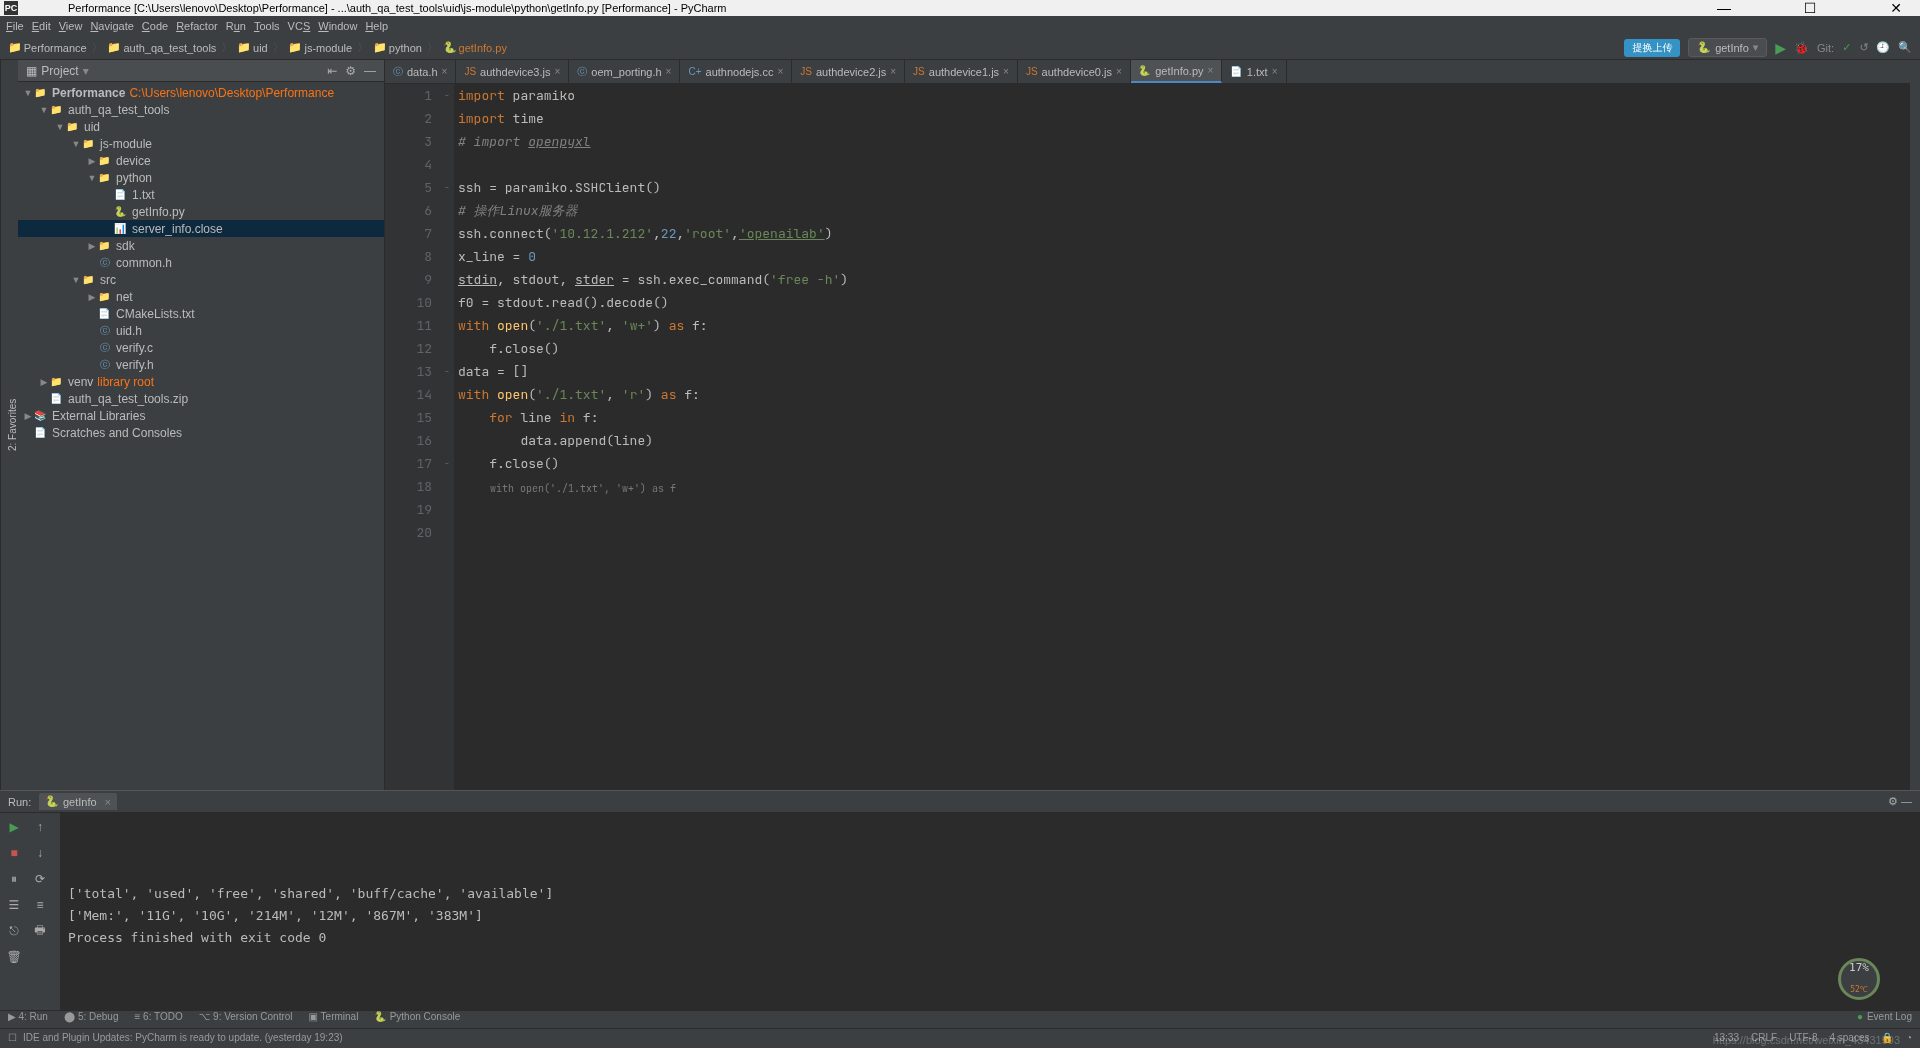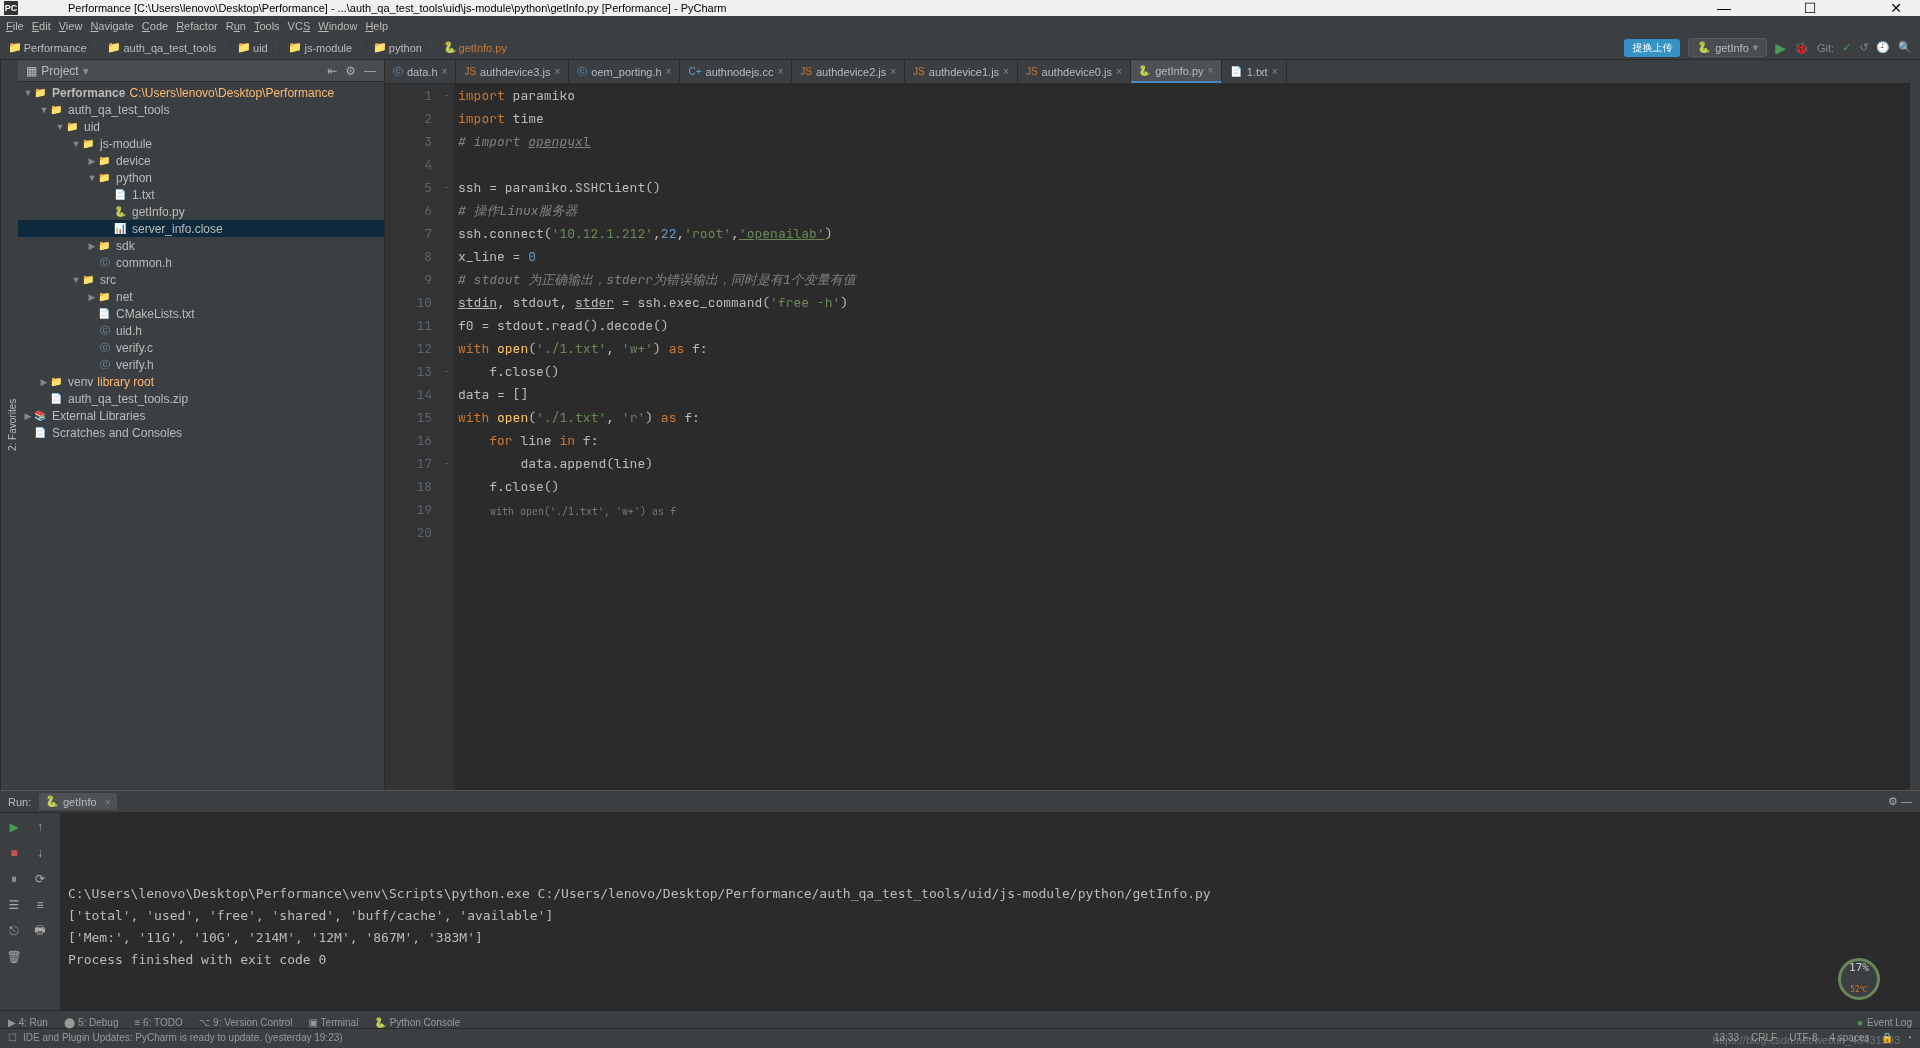--- a/index.html
+++ b/index.html
@@ -33,21 +33,21 @@
 .tree { flex: 1; overflow: auto; padding: 2px 0; font-size: 12px; }
 .tree-row { height: 17px; display: flex; align-items: center; padding-right: 8px; cursor: pointer; white-space: nowrap; }
 .tree-row.sel { background: #0d293e; }
 .tree-row .arrw { width: 12px; text-align: center; color: #888; font-size: 9px; }
 .tree-row .fic { width: 14px; margin-right: 4px; display: inline-flex; align-items: center; justify-content: center; font-size: 10px; }
 .tree-row .fic.dir { color: #9aa7b0; }
 .tree-row .fic.py { color: #cc7832; }
 .tree-row .fic.txt { color: #aaa; }
 .tree-row .fic.xls { color: #6a8759; }
 .tree-row .fic.c { color: #6897bb; }
-.tree-row .muted { color: #fdba74; margin-left: 4px; }
+.tree-row .muted { color: #f97316; margin-left: 4px; }
 .editor-area { flex: 1; display: flex; flex-direction: column; background: #2b2b2b; }
 .tabs { height: 24px; display: flex; align-items: stretch; background: #3c3f41; border-bottom: 1px solid #2b2b2b; overflow: hidden; }
 .tab { display: flex; align-items: center; padding: 0 8px; gap: 4px; border-right: 1px solid #2b2b2b; cursor: pointer; font-size: 11px; }
 .tab.active { background: #4e5254; border-bottom: 2px solid #4a88c7; }
 .tab .tx { color: #888; font-size: 10px; }
 .tab .fic { font-size: 10px; }
 .editor { flex: 1; display: flex; font-family: "JetBrains Mono", Consolas, monospace; font-size: 13px; line-height: 23px; overflow: hidden; }
 .gutter { width: 55px; background: #313335; color: #606366; text-align: right; padding: 0 8px 0 0; }
 .gutter div { height: 23px; }
 .fold { width: 14px; background: #313335; color: #606366; font-size: 10px; }
@@ -64,21 +64,21 @@
 .rightgutter { width: 10px; background: #3c3f41; }
 .bottom-panel { height: 220px; background: #2b2b2b; border-top: 1px solid #555; display: flex; flex-direction: column; }
 .bp-hdr { height: 22px; background: #3c3f41; display: flex; align-items: center; padding: 0 8px; font-size: 11px; border-bottom: 1px solid #2b2b2b; }
 .bp-hdr .tab2 { display: flex; align-items: center; gap: 4px; padding: 2px 6px; background: #4e5254; border-radius: 2px 2px 0 0; margin-left: 8px; }
 .bp-hdr .spacer { flex: 1; }
 .bp-body { flex: 1; display: flex; }
 .bp-tools { width: 60px; background: #3c3f41; display: flex; flex-wrap: wrap; align-content: flex-start; padding: 4px; gap: 6px; }
 .bp-tools span { width: 20px; height: 20px; display: inline-flex; align-items: center; justify-content: center; cursor: pointer; color: #aaa; font-size: 12px; }
 .console { flex: 1; font-family: Consolas, monospace; font-size: 13px; line-height: 22px; padding: 4px 8px; color: #bbb; white-space: pre; overflow: hidden; position: relative; }
 .perf-badge { position: absolute; right: 40px; bottom: 10px; width: 42px; height: 42px; border: 3px solid #6a8759; border-radius: 50%; background: #3c3f41; display: flex; flex-direction: column; align-items: center; justify-content: center; font-size: 11px; color: #ccc; }
-.toolstrip { height: 18px; background: #3c3f41; display: flex; align-items: flex-end; padding: 0 8px; gap: 16px; font-size: 10px; color: #999; border-top: 1px solid #2b2b2b; }
+.toolstrip { height: 18px; background: #3c3f41; display: flex; align-items: flex-start; padding: 0 8px; gap: 16px; font-size: 10px; color: #999; border-top: 1px solid #2b2b2b; }
 .toolstrip .ts-item { display: flex; align-items: center; gap: 4px; cursor: pointer; }
 .toolstrip .spacer { flex: 1; }
 .statusbar { height: 18px; background: #3c3f41; display: flex; align-items: center; padding: 0 8px; font-size: 10px; color: #999; border-top: 1px solid #2b2b2b; }
 .statusbar .spacer { flex: 1; }
 .statusbar .sb-item { margin-left: 12px; }
 .statusbar .lock { color: #888; }
 .wm { position: absolute; right: 20px; bottom: 2px; color: rgba(255,255,255,.25); font-size: 11px; }
 </style>
 </head>
 <body>
@@ -364,21 +364,20 @@
         </div>
       <div class="code" id="code">
           <div class="ln"><span class="kw">import</span> paramiko</div>
           <div class="ln"><span class="kw">import</span> time</div>
           <div class="ln"><span class="cmt"># import </span><span class="cmt deco">openpyxl</span></div>
           <div class="ln"></div>
           <div class="ln">ssh = paramiko.SSHClient()</div>
           <div class="ln"><span class="cmt"># 操作Linux服务器</span></div>
           <div class="ln">ssh.connect(<span class="str">'10.12.1.212'</span>,<span class="num">22</span>,<span class="str">'root'</span>,<span class="str deco">'openailab'</span>)</div>
           <div class="ln">x_line = <span class="num">0</span></div>
-          <div class="ln"><span class="cmt"># stdout 为正确输出，stderr为错误输出，同时是有1个变量有值</span></div>
           <div class="ln"><span class="deco">stdin</span>, stdout, <span class="deco">stder</span> = ssh.exec_command(<span class="str">'free -h'</span>)</div>
           <div class="ln">f0 = stdout.read().decode()</div>
           <div class="ln"><span class="kw">with</span> <span class="fn">open</span>(<span class="str">'./1.txt'</span>, <span class="str">'w+'</span>) <span class="kw">as</span> f:</div>
           <div class="ln">    f.close()</div>
           <div class="ln">data = []</div>
           <div class="ln"><span class="kw">with</span> <span class="fn">open</span>(<span class="str">'./1.txt'</span>, <span class="str">'r'</span>) <span class="kw">as</span> f:</div>
           <div class="ln">    <span class="kw">for</span> line <span class="kw">in</span> f:</div>
           <div class="ln">        data.append(line)</div>
           <div class="ln">    f.close()</div>
           <div class="bcrumb">with open('./1.txt', 'w+') as f</div>
@@ -408,21 +407,21 @@
       <span>≡</span>
       <span>⎋</span>
       <span>🖶</span>
       <span>🗑</span>
     </div>
     <div class="console" id="console">
       <div class="perf-badge">
         <span>17%</span>
         <span style="font-size:8px;color:#cc7832">52℃</span>
       </div>
-    <div>C:\Users\lenovo\Desktop\Performance\venv\Scripts\python.exe C:/Users/lenovo/Desktop/Performance/auth_qa_test_tools/uid/js-module/python/getInfo.py</div><div>['total', 'used', 'free', 'shared', 'buff/cache', 'available']</div><div>['Mem:', '11G', '10G', '214M', '12M', '867M', '383M']</div><div></div><div>Process finished with exit code 0</div></div>
+    <div>['total', 'used', 'free', 'shared', 'buff/cache', 'available']</div><div>['Mem:', '11G', '10G', '214M', '12M', '867M', '383M']</div><div></div><div>Process finished with exit code 0</div></div>
   </div>
 </div>
 
 <div class="toolstrip">
   <span class="ts-item">▶ 4: Run</span>
   <span class="ts-item">⬤ 5: Debug</span>
   <span class="ts-item">≡ 6: TODO</span>
   <span class="ts-item">⌥ 9: Version Control</span>
   <span class="ts-item">▣ Terminal</span>
   <span class="ts-item">🐍 Python Console</span>

